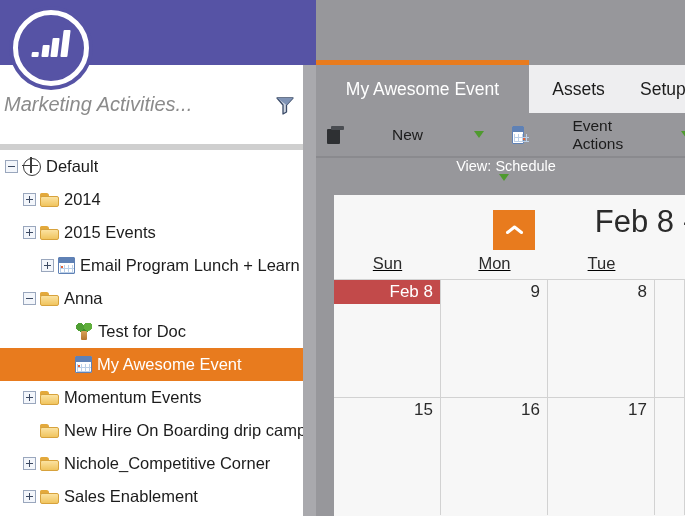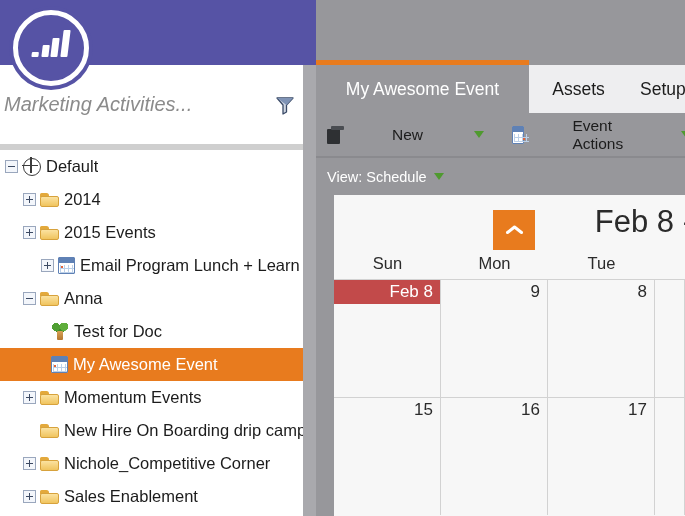--- a/index.html
+++ b/index.html
@@ -90,21 +90,21 @@
           radial-gradient(circle at 8px 7px,#3f8d28 4px,transparent 4.3px);}
   .ico-plant::after{content:"";position:absolute;left:6px;top:8px;width:6px;height:9px;
         background:linear-gradient(#d8a257,#b4762f);border-radius:1px;}
 
   .tlabel{overflow:hidden;}
 
   
   .lv0{padding-left:5px;}
   .lv1{padding-left:23px;}
   .lv2{padding-left:41px;}
-  .lv2b{padding-left:51px;}
+  .lv2b{padding-left:75px;}
 
   
   #left-scroll{position:absolute;left:303px;top:65px;width:13px;height:451px;background:#c9c9c9;}
   #left-thumb{position:absolute;left:303px;top:65px;width:13px;height:451px;background:#a9a9ad;}
 
   
   #right{position:absolute;left:316px;top:0;width:369px;height:516px;background:#97979b;overflow:hidden;}
 
   #orange-rule{position:absolute;left:0;top:60px;width:213px;height:5px;background:#e87b1e;}
 
@@ -131,34 +131,34 @@
   .ico-cal-tb::before{content:"";position:absolute;left:0;top:0;width:100%;height:5px;background:#5f81b5;}
   .ico-cal-tb::after{content:"";position:absolute;left:1px;top:7px;width:15px;height:8px;
         background:
           radial-gradient(circle at 10px 5px,#e2633a 1.4px,transparent 1.5px),
           repeating-linear-gradient(90deg,#bcd0e8 0 1.4px,transparent 1.4px 4px),
           repeating-linear-gradient(0deg,#bcd0e8 0 1.2px,transparent 1.2px 4px);}
 
   #toolbar-sep{position:absolute;left:0;top:156px;width:369px;height:2px;background:#8a8a8e;}
 
   
-  #viewbar{position:absolute;left:0;top:158px;width:369px;height:37px;display:flex;align-items:center;}
+  #viewbar{position:absolute;left:0;top:158px;width:369px;height:37px;display:flex;align-items:center;flex-direction:column;}
   #view-label{margin-left:11px;font-size:14.5px;color:#ffffff;}
   #viewbar .grn-caret{margin-left:7px;}
 
   
   #cal{position:absolute;left:18px;top:195px;width:351px;height:321px;background:#f7f7f7;
         overflow:hidden;}
   #cal-head{position:absolute;left:0;top:0;width:351px;height:56px;}
   #collapse-btn{position:absolute;left:159px;top:15px;width:42px;height:40px;background:#e87b1e;
         display:flex;align-items:center;justify-content:center;}
   #collapse-btn svg{display:block;}
   #cal-title{position:absolute;right:-8px;top:9px;font-size:31px;color:#2b2b2b;white-space:nowrap;}
 
-  #dow{position:absolute;left:0;top:56px;width:351px;height:28px;display:flex;}
+  #dow{position:absolute;left:0;top:56px;width:351px;height:28px;display:flex;text-decoration:underline;}
   .dow-cell{width:107px;flex:0 0 107px;text-align:center;font-size:16.5px;color:#2b2b2b;
         line-height:24px;}
   .dow-cell.partial{flex:0 0 30px;width:30px;}
 
   #weeks{position:absolute;left:0;top:84px;width:351px;height:237px;}
   .week{position:relative;height:118px;border-top:1px solid #d2d2d2;box-sizing:border-box;display:flex;}
   .dcell{width:107px;flex:0 0 107px;border-right:1px solid #d2d2d2;box-sizing:border-box;position:relative;}
   .dcell.partial{flex:0 0 30px;width:30px;}
   .dnum{position:absolute;right:7px;top:2px;font-size:17px;color:#2b2b2b;}
   .dcell.today{background:transparent;}

